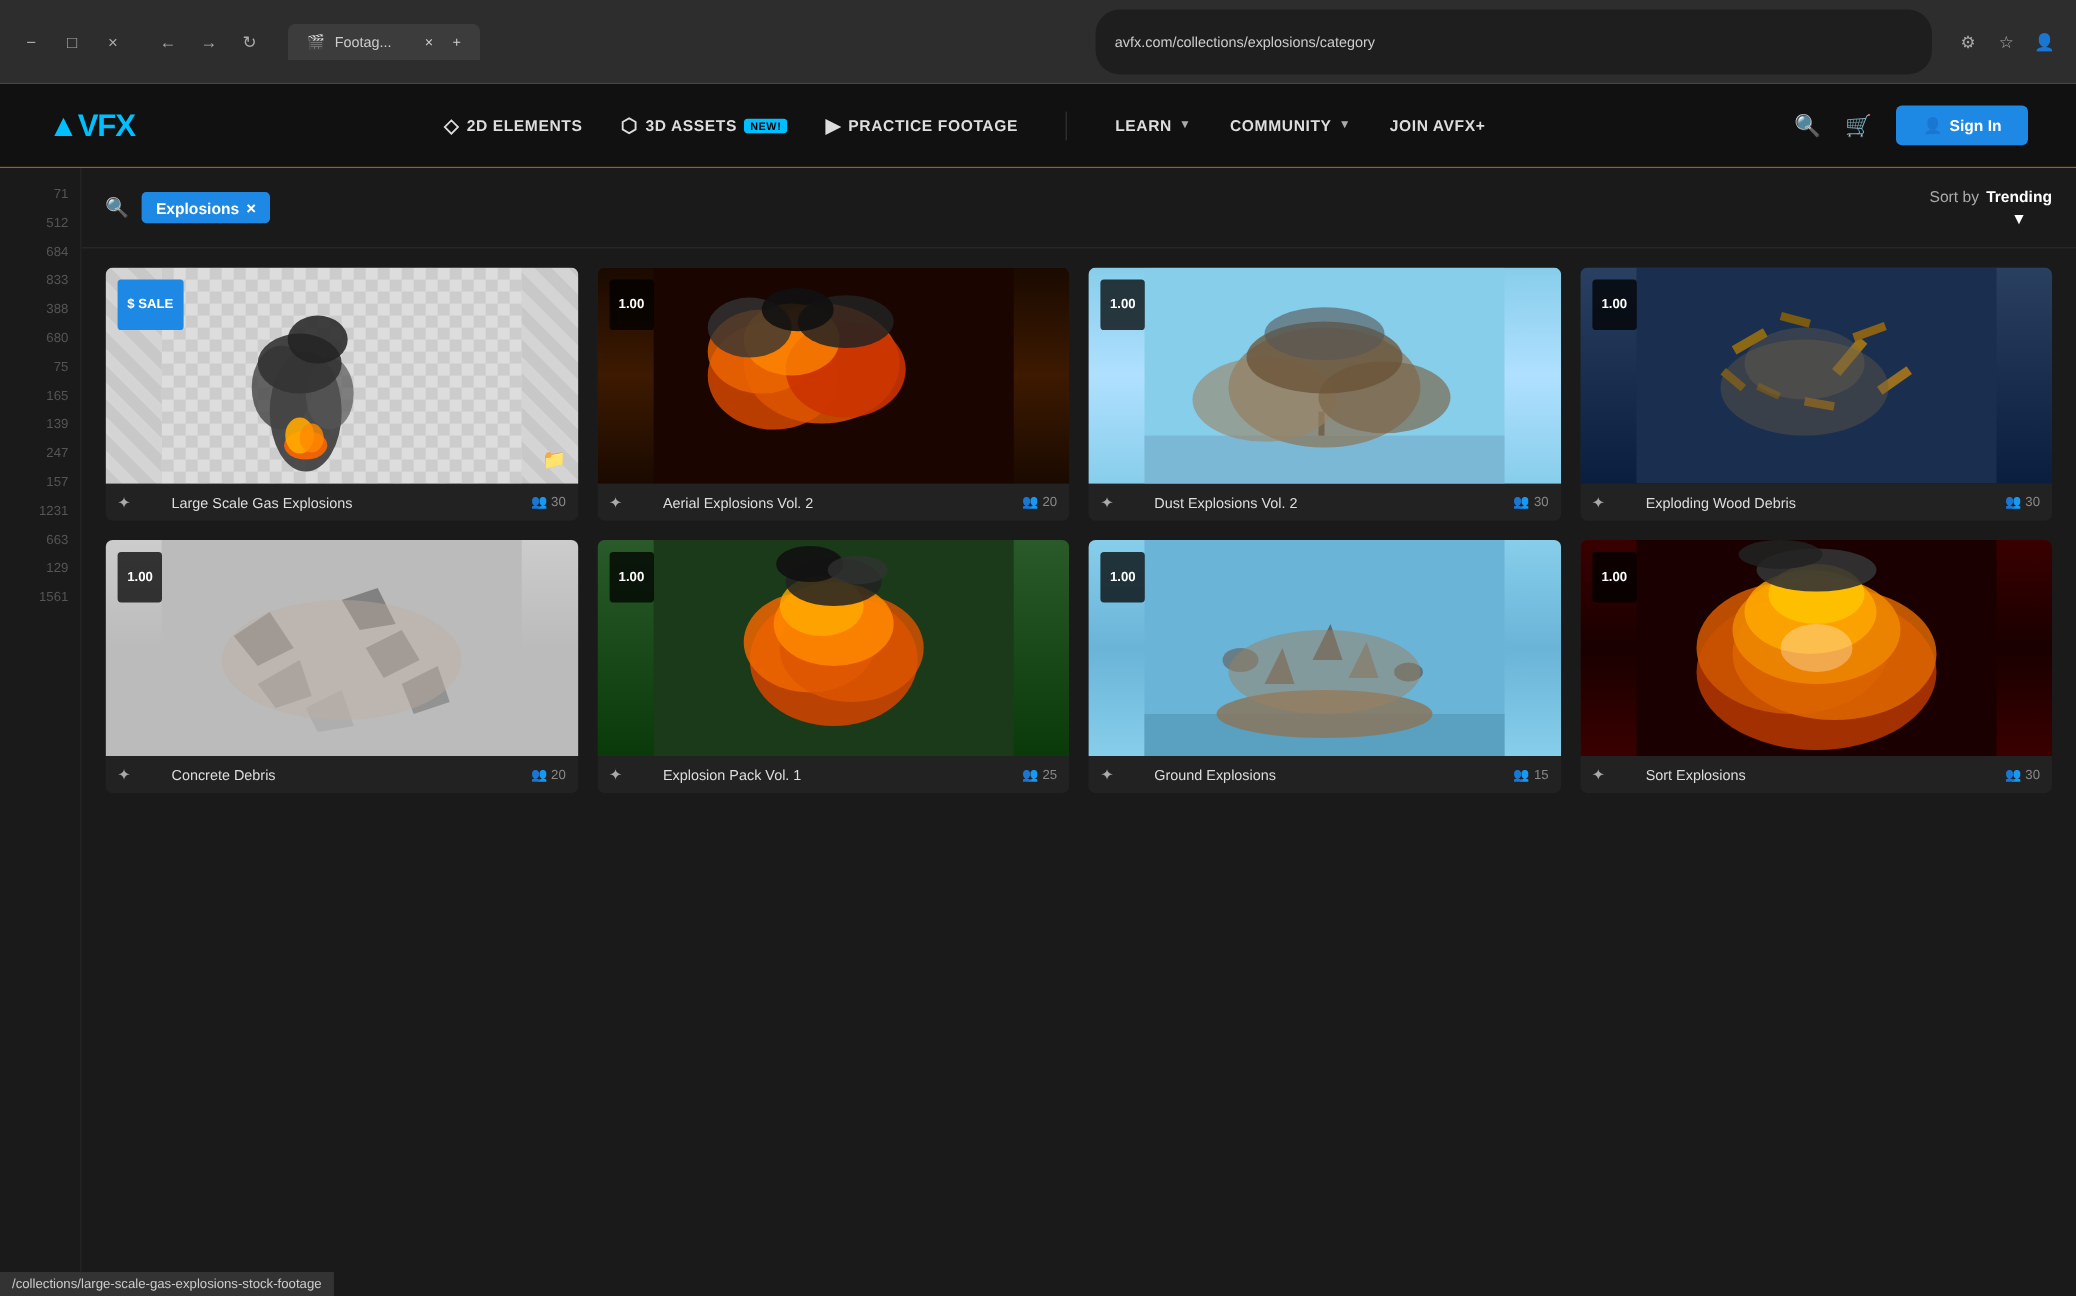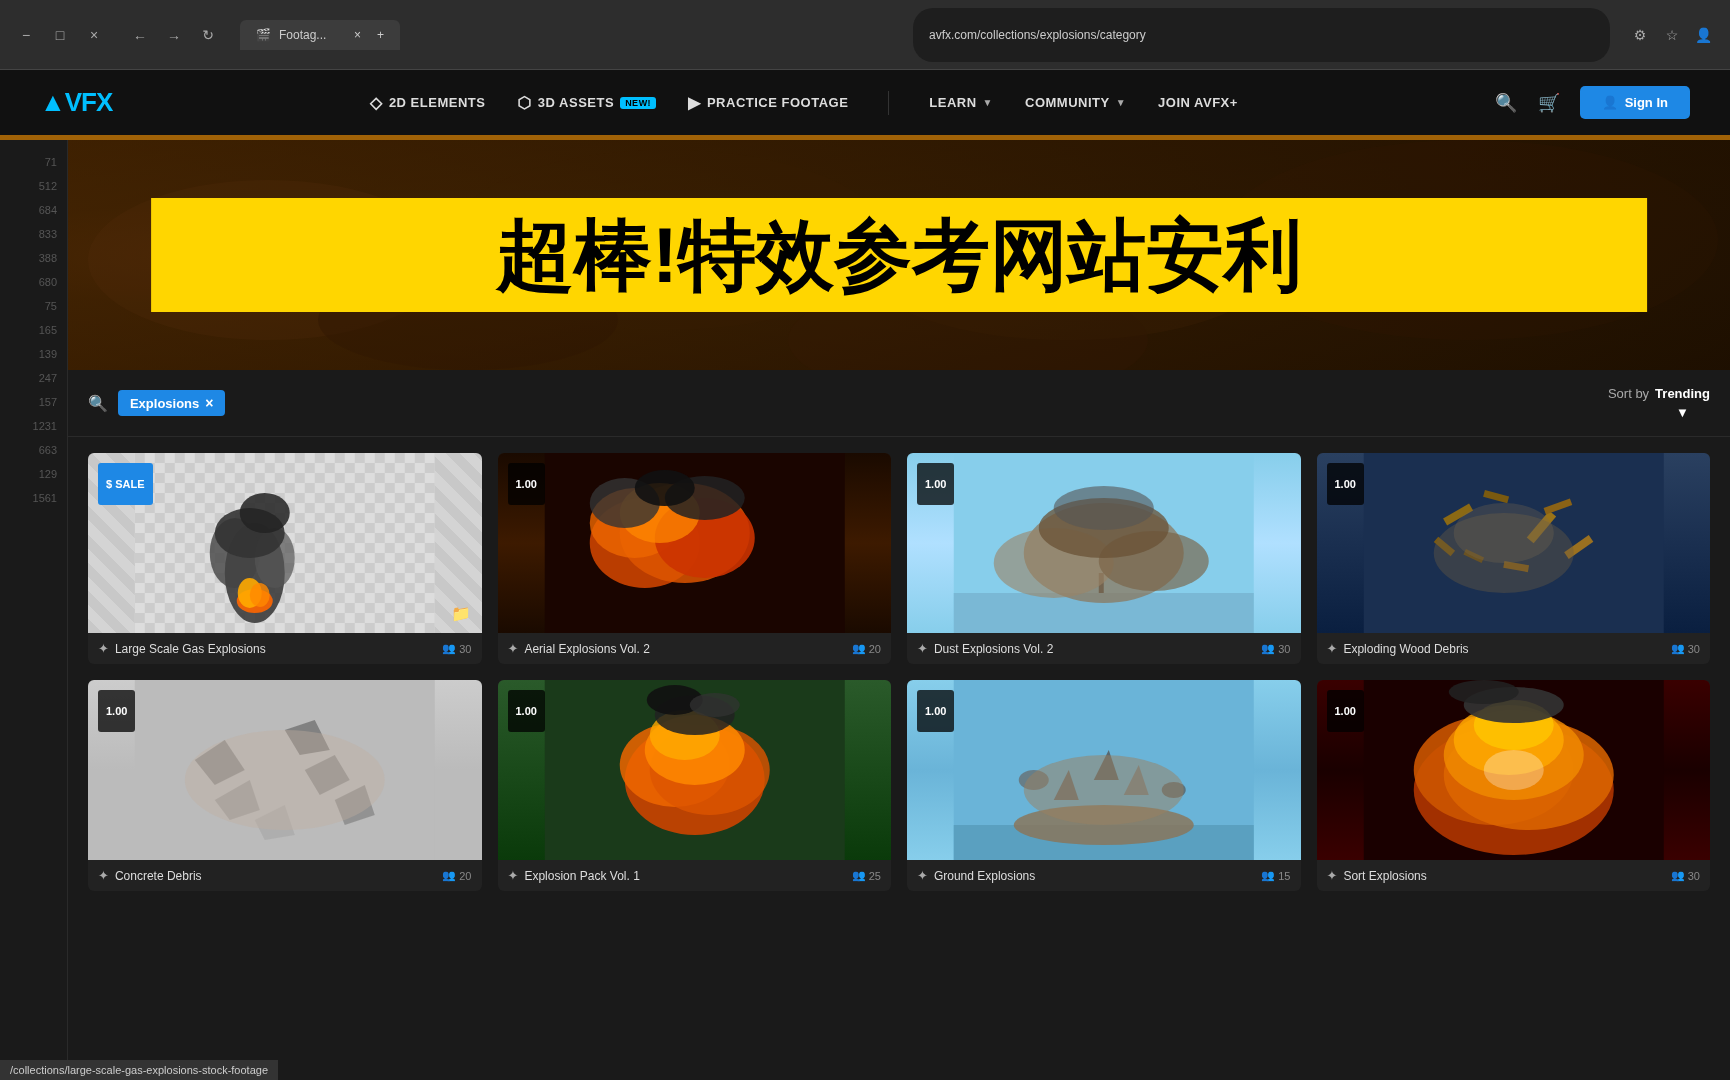--- a/index.html
+++ b/index.html
@@ -73,21 +73,21 @@
     }
 
     
     .navbar {
       background: #111;
       height: 70px;
       display: flex;
       align-items: center;
       padding: 0 40px;
       justify-content: space-between;
-      border-bottom: 5px solid #a16207;
+      border-bottom: 1px solid #a16207;
     }
     .navbar-logo {
       font-size: 26px;
       font-weight: 900;
       color: #fff;
       letter-spacing: -1px;
     }
     .navbar-logo span { color: #00bfff; }
     .navbar-center {
       display: flex;
@@ -307,21 +307,21 @@
       display: flex;
       align-items: center;
       justify-content: space-between;
     }
     .item-title-row {
       display: flex;
       align-items: center;
       gap: 6px;
     }
     .item-icon { font-size: 13px; color: #aaa; }
-    .item-title { font-size: 12px; color: #ddd; font-weight: 500; }
+    .item-title { font-size: 12px; color: #ddd; font-weight: 500; margin-left: 28px; }
     .item-count { font-size: 11px; color: #888; display: flex; align-items: center; gap: 3px; }
 
     
     .thumb-large-scale {
       background: linear-gradient(135deg, #ccc 0%, #bbb 50%, #aaa 100%);
       background-image: repeating-linear-gradient(45deg, #c8c8c8 0px, #c8c8c8 10px, #d4d4d4 10px, #d4d4d4 20px);
       display: flex; align-items: center; justify-content: center;
     }
     .thumb-aerial {
       background: linear-gradient(180deg, #1a0a00 0%, #3d1a00 50%, #1a0a00 100%);
@@ -452,36 +452,20 @@
     <div class="sidebar-num">247</div>
     <div class="sidebar-num">157</div>
     <div class="sidebar-num">1231</div>
     <div class="sidebar-num">663</div>
     <div class="sidebar-num">129</div>
     <div class="sidebar-num">1561</div>
   </div>
 
   <div class="page-content">
 
-    <div class="hero-banner">
-      <div class="hero-bg"></div>
-      <div class="hero-overlay"></div>
-
-      <svg style="position:absolute;top:0;left:0;width:100%;height:100%;opacity:0.4;">
-        <ellipse cx="200" cy="120" rx="180" ry="80" fill="#5a3010" opacity="0.5"></ellipse>
-        <ellipse cx="600" cy="100" rx="220" ry="90" fill="#3a2005" opacity="0.4"></ellipse>
-        <ellipse cx="1000" cy="130" rx="200" ry="70" fill="#4a2808" opacity="0.5"></ellipse>
-        <ellipse cx="1400" cy="100" rx="250" ry="100" fill="#3a1a04" opacity="0.4"></ellipse>
-        <ellipse cx="400" cy="180" rx="150" ry="50" fill="#2a1005" opacity="0.6"></ellipse>
-        <ellipse cx="900" cy="200" rx="180" ry="60" fill="#3a1a05" opacity="0.5"></ellipse>
-      </svg>
-      <div class="hero-yellow-banner">
-        <div class="hero-text">超棒!特效参考网站安利</div>
-      </div>
-    </div>
 
     <div class="filter-row">
       <div class="filter-left">
         <span class="search-icon-filter">🔍</span>
         <div class="filter-tag">
           <span>Explosions</span>
           <span class="filter-tag-x">×</span>
         </div>
       </div>
       <div class="sort-control">

